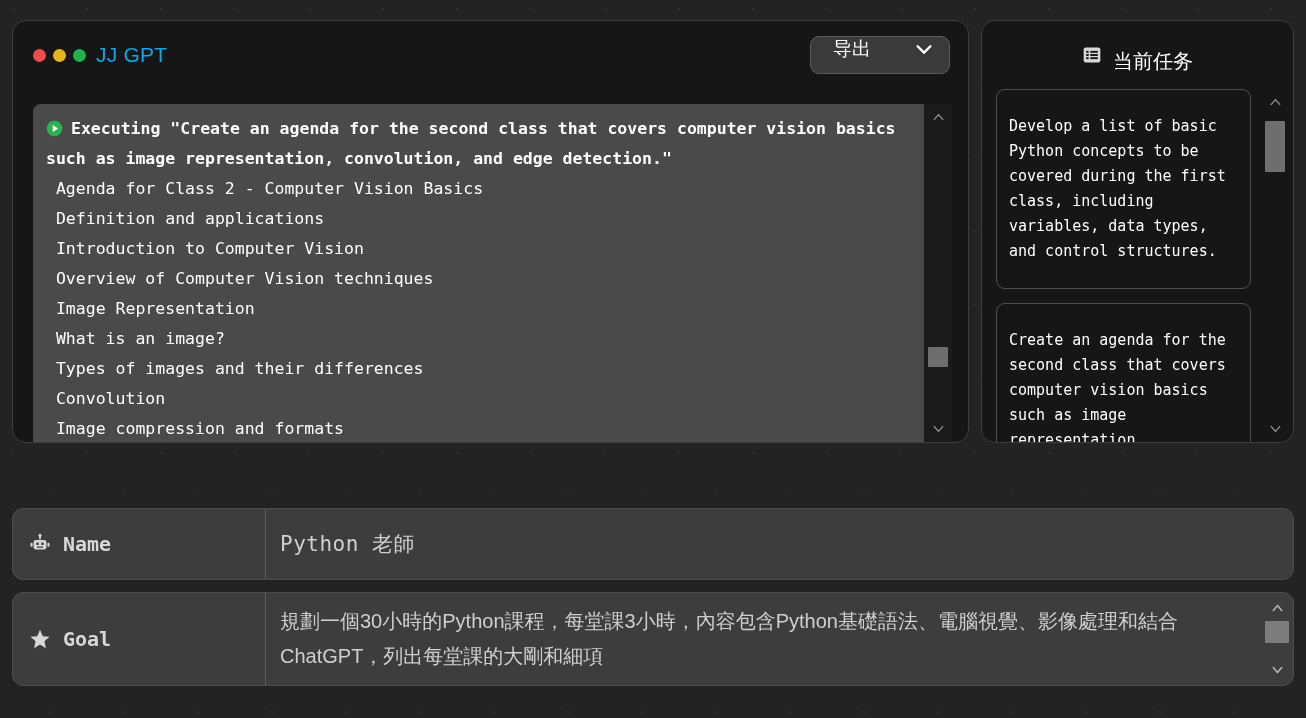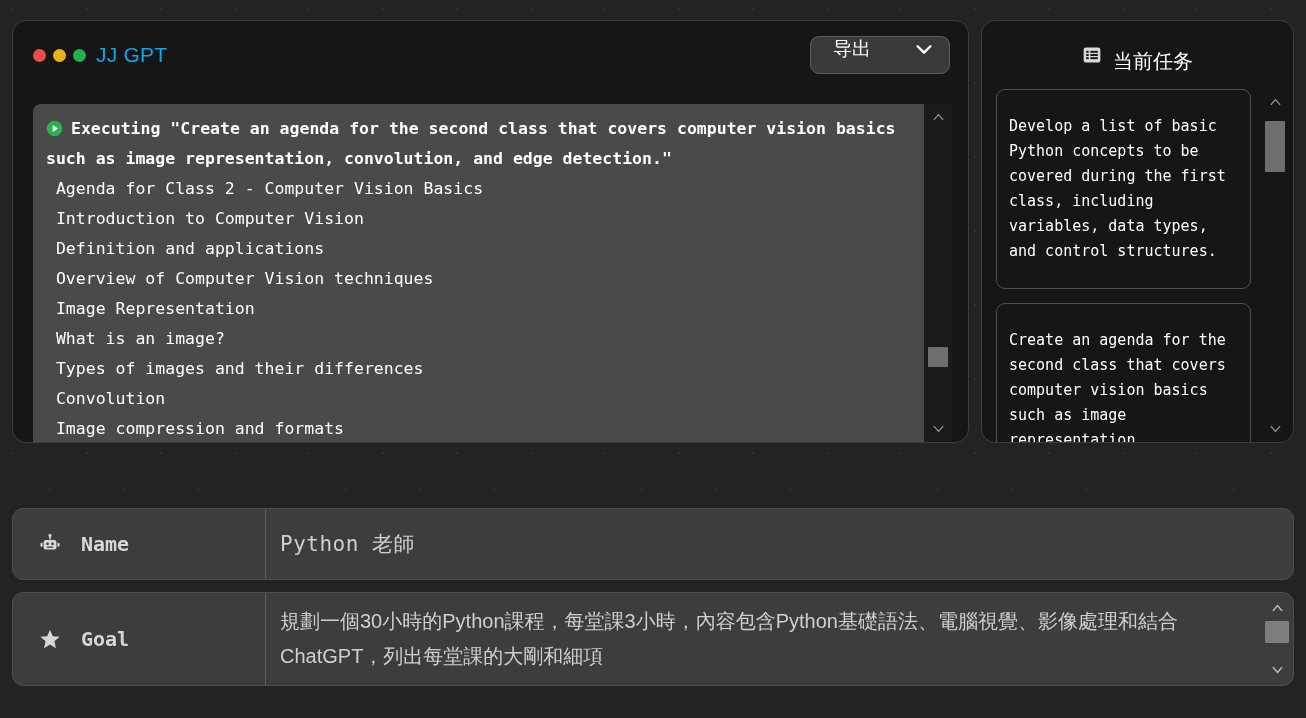--- a/index.html
+++ b/index.html
@@ -217,22 +217,22 @@
     display: flex;
     overflow: hidden;
   }
   .row-name { top: 508px; height: 72px; }
   .row-goal { top: 592px; height: 94px; }
 
   .field-label {
     flex: 0 0 253px;
     display: flex;
     align-items: center;
-    gap: 20px;
-    padding-left: 26px;
+    gap: 12px;
+    padding-left: 16px;
     border-right: 1px solid #5e5e5e;
     color: #d7d7d7;
     font-family: "DejaVu Sans Mono", monospace;
     font-size: 20px;
     font-weight: bold;
   }
   .field-ico { width: 22px; height: 22px; flex: none; }
   .field-ico svg { display: block; width: 100%; height: 100%; }
 
   .field-value {
@@ -290,22 +290,22 @@
       </div>
     </div>
 
     <div class="console-wrap">
       <div class="console">
         <div class="exec-line"><span class="play-ico"><svg viewBox="0 0 24 24">
                 <circle cx="12" cy="12" r="11" fill="#2bb24c"></circle>
                 <polygon points="9.5,7 17,12 9.5,17" fill="#ffffff"></polygon>
               </svg></span><span>Executing "Create an agenda for the second class that covers computer vision basics such as image representation, convolution, and edge detection."</span></div>
         <div class="line"> Agenda for Class 2 - Computer Vision Basics</div>
+        <div class="line"> Definition and applications</div>
         <div class="line"> Introduction to Computer Vision</div>
-        <div class="line"> Definition and applications</div>
         <div class="line"> Overview of Computer Vision techniques</div>
         <div class="line"> Image Representation</div>
         <div class="line"> What is an image?</div>
         <div class="line"> Types of images and their differences</div>
         <div class="line"> Convolution</div>
         <div class="line"> Image compression and formats</div>
       </div>
 
       <div class="sb-col">
         <div class="sb-arrow">

